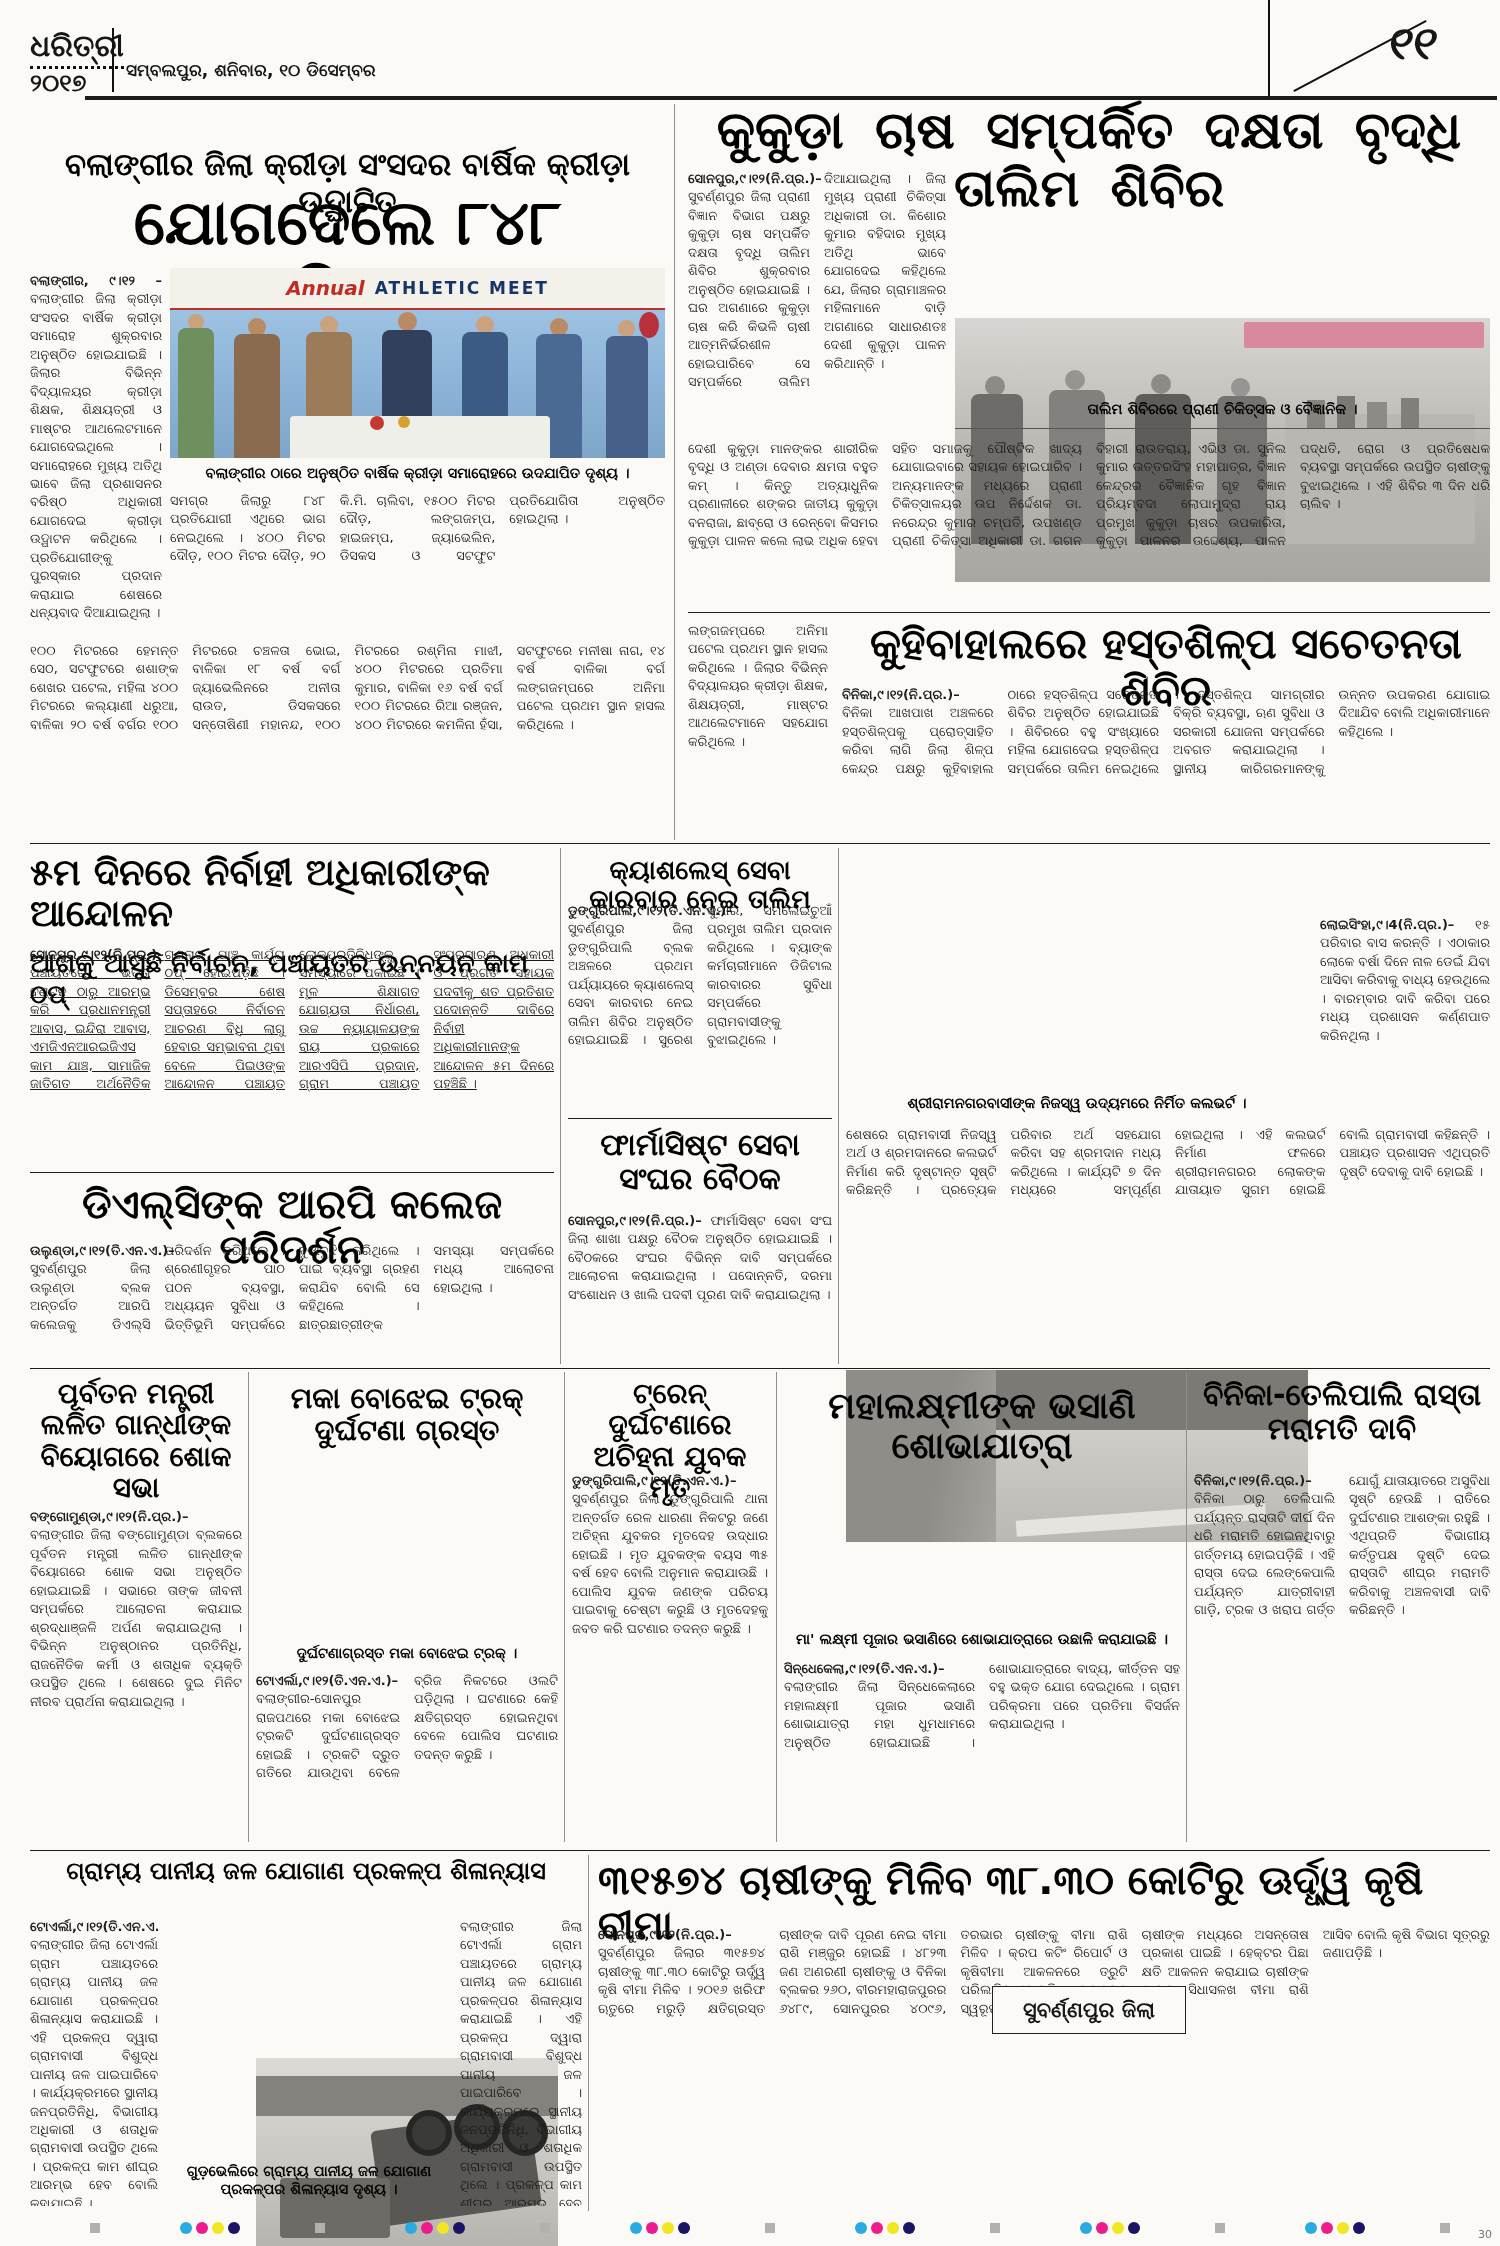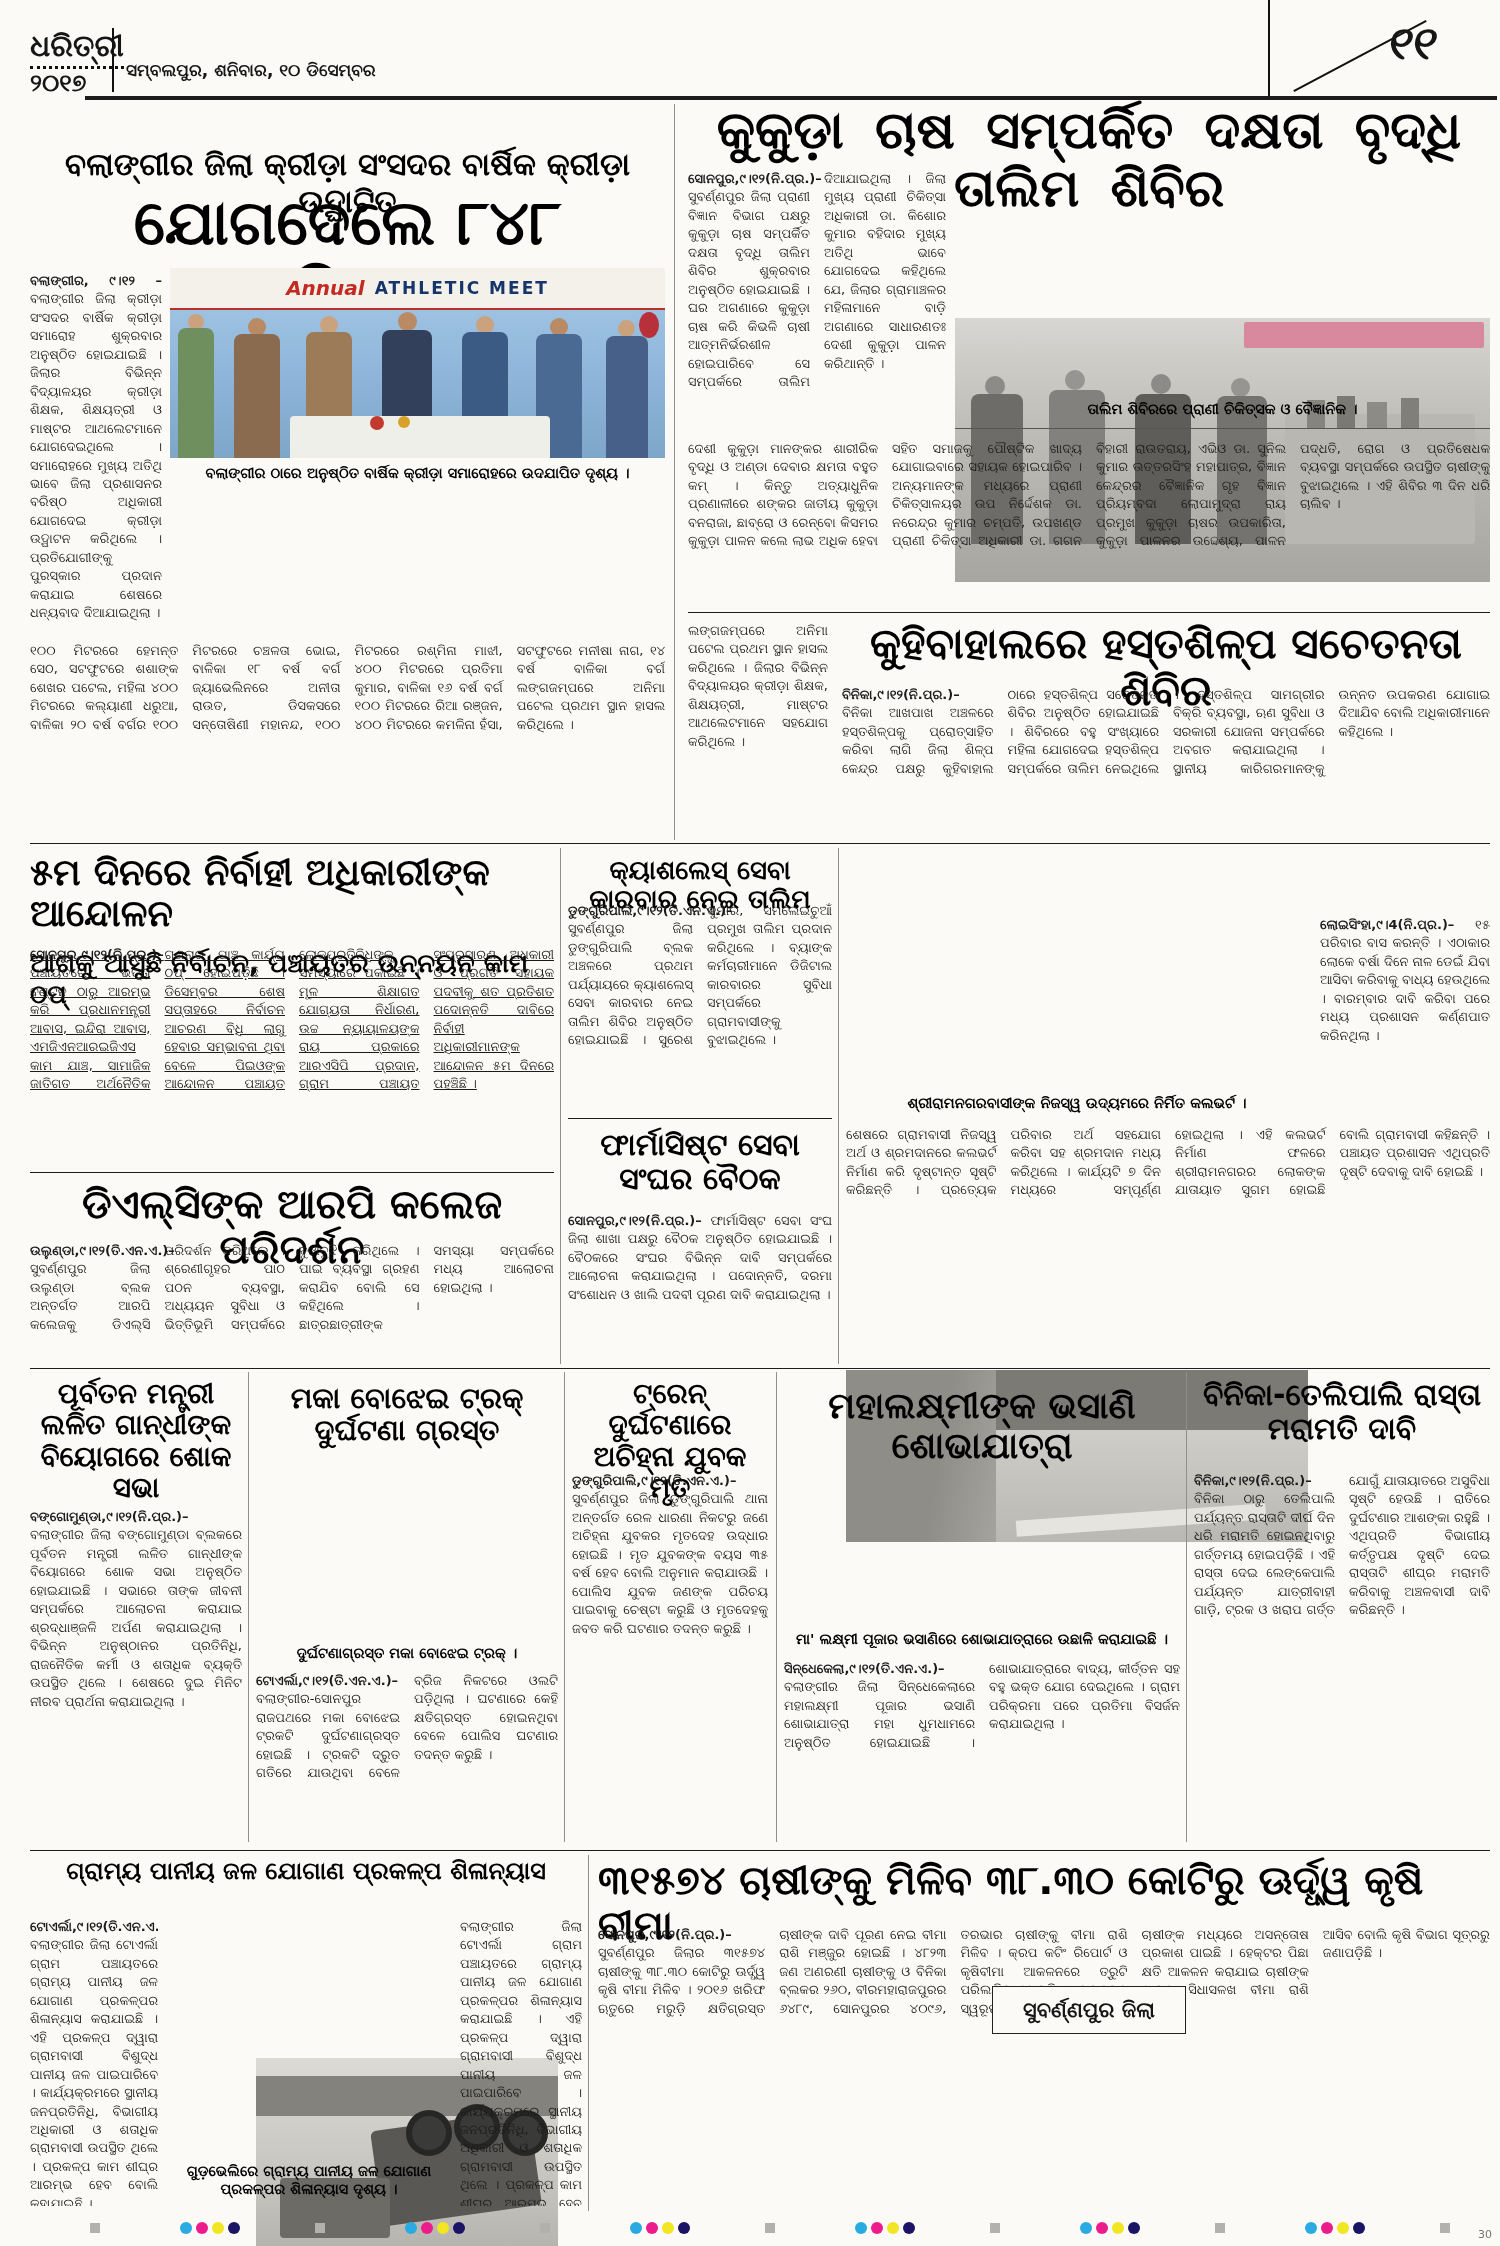--- a/index.html
+++ b/index.html
@@ -84,20 +84,21 @@
     <div class="fig" style="left:366px;top:66px;width:46px;height:124px;background:#4a6a94;"></div>
     <div class="head" style="left:448px;top:52px;width:17px;height:17px;background:#caa27e;position:absolute;"></div>
     <div class="fig" style="left:436px;top:68px;width:42px;height:122px;background:#46608a;"></div>
     <div style="position:absolute;left:120px;bottom:0;width:260px;height:42px;background:#efefe9;border-radius:4px 4px 0 0;"></div>
     <div style="position:absolute;left:200px;bottom:28px;width:14px;height:14px;border-radius:50%;background:#c23a2e;"></div>
     <div style="position:absolute;left:228px;bottom:30px;width:12px;height:12px;border-radius:50%;background:#d8a12c;"></div>
     <div style="position:absolute;right:6px;top:44px;width:20px;height:26px;border-radius:50%;background:#b8303a;"></div>
   </div>
   <div class="abs cap" style="left:170px;top:464px;width:495px;">ବଲାଙ୍ଗୀର ଠାରେ ଅନୁଷ୍ଠିତ ବାର୍ଷିକ କ୍ରୀଡ଼ା ସମାରୋହରେ ଉଦଯାପିତ ଦୃଶ୍ୟ ।</div>
 
+  <div class="abs bt cols3" style="left:170px;top:492px;width:495px;height:140px;">ସମଗ୍ର ଜିଲାରୁ ୮୪୮ ପ୍ରତିଯୋଗୀ ଏଥିରେ ଭାଗ ନେଇଥିଲେ । ୪୦୦ ମିଟର ଦୌଡ଼, ୧୦୦ ମିଟର ଦୌଡ଼, ୨୦ କି.ମି. ଚାଲିବା, ୧୫୦୦ ମିଟର ଦୌଡ଼, ଲଙ୍ଗଜମ୍ପ, ହାଇଜମ୍ପ, ଜ୍ୟାଭେଲିନ, ଡିସକସ ଓ ସଟଫୁଟ ପ୍ରତିଯୋଗିତା ଅନୁଷ୍ଠିତ ହୋଇଥିଲା ।</div>
   <div class="abs bt cols4" style="left:30px;top:642px;width:635px;height:196px;">୧୦୦ ମିଟରରେ ହେମନ୍ତ ସେଠ, ସଟଫୁଟରେ ଶଶାଙ୍କ ଶେଖର ପଟେଲ, ମହିଳା ୪୦୦ ମିଟରରେ କଲ୍ୟାଣୀ ଧରୁଆ, ବାଳିକା ୨୦ ବର୍ଷ ବର୍ଗର ୧୦୦ ମିଟରରେ ଚଞ୍ଚଳତା ଭୋଇ, ବାଳିକା ୧୮ ବର୍ଷ ବର୍ଗ ଜ୍ୟାଭେଲିନରେ ଅନୀତା ରାଉତ, ଡିସକସରେ ସନ୍ତୋଷିଣୀ ମହାନନ୍ଦ, ୧୦୦ ମିଟରରେ ରଶ୍ମିନା ମାଝୀ, ୪୦୦ ମିଟରରେ ପ୍ରତିମା କୁମାର, ବାଳିକା ୧୬ ବର୍ଷ ବର୍ଗ ୧୦୦ ମିଟରରେ ରିଆ ରଞ୍ଜନ, ୪୦୦ ମିଟରରେ କମଳିନା ହଁସା, ସଟଫୁଟରେ ମନୀଷା ନାଗ, ୧୪ ବର୍ଷ ବାଳିକା ବର୍ଗ ଲଙ୍ଗଜମ୍ପରେ ଅନିମା ପଟେଲ ପ୍ରଥମ ସ୍ଥାନ ହାସଲ କରିଥିଲେ ।</div>
 
   <div class="abs vrule" style="left:674px;top:104px;height:736px;"></div>
 
   <div class="abs hl" style="left:688px;top:106px;width:802px;font-size:52px;font-family:Liberation Mono, monospace;">କୁକୁଡ଼ା ଚାଷ ସମ୍ପର୍କିତ ଦକ୍ଷତା ବୃଦ୍ଧି ତାଲିମ ଶିବିର</div>
 
   <div class="abs bt cols2" style="left:688px;top:170px;width:258px;height:252px;">
     <b class="dl">ସୋନପୁର,୯।୧୨(ନି.ପ୍ର.)–</b>
     <span>ସୁବର୍ଣ୍ଣପୁର ଜିଲା ପ୍ରାଣୀ ବିଜ୍ଞାନ ବିଭାଗ ପକ୍ଷରୁ କୁକୁଡ଼ା ଚାଷ ସମ୍ପର୍କିତ ଦକ୍ଷତା ବୃଦ୍ଧି ତାଲିମ ଶିବିର ଶୁକ୍ରବାର ଅନୁଷ୍ଠିତ ହୋଇଯାଇଛି । ଘର ଅଗଣାରେ କୁକୁଡ଼ା ଚାଷ କରି କିଭଳି ଚାଷୀ ଆତ୍ମନିର୍ଭରଶୀଳ ହୋଇପାରିବେ ସେ ସମ୍ପର୍କରେ ତାଲିମ ଦିଆଯାଇଥିଲା । ଜିଲା ମୁଖ୍ୟ ପ୍ରାଣୀ ଚିକିତ୍ସା ଅଧିକାରୀ ଡା. କିଶୋର କୁମାର ବହିଦାର ମୁଖ୍ୟ ଅତିଥି ଭାବେ ଯୋଗଦେଇ କହିଥିଲେ ଯେ, ଜିଲାର ଗ୍ରାମାଞ୍ଚଳର ମହିଳାମାନେ ବାଡ଼ି ଅଗଣାରେ ସାଧାରଣତଃ ଦେଶୀ କୁକୁଡ଼ା ପାଳନ କରିଥାନ୍ତି ।</span>
   </div>

